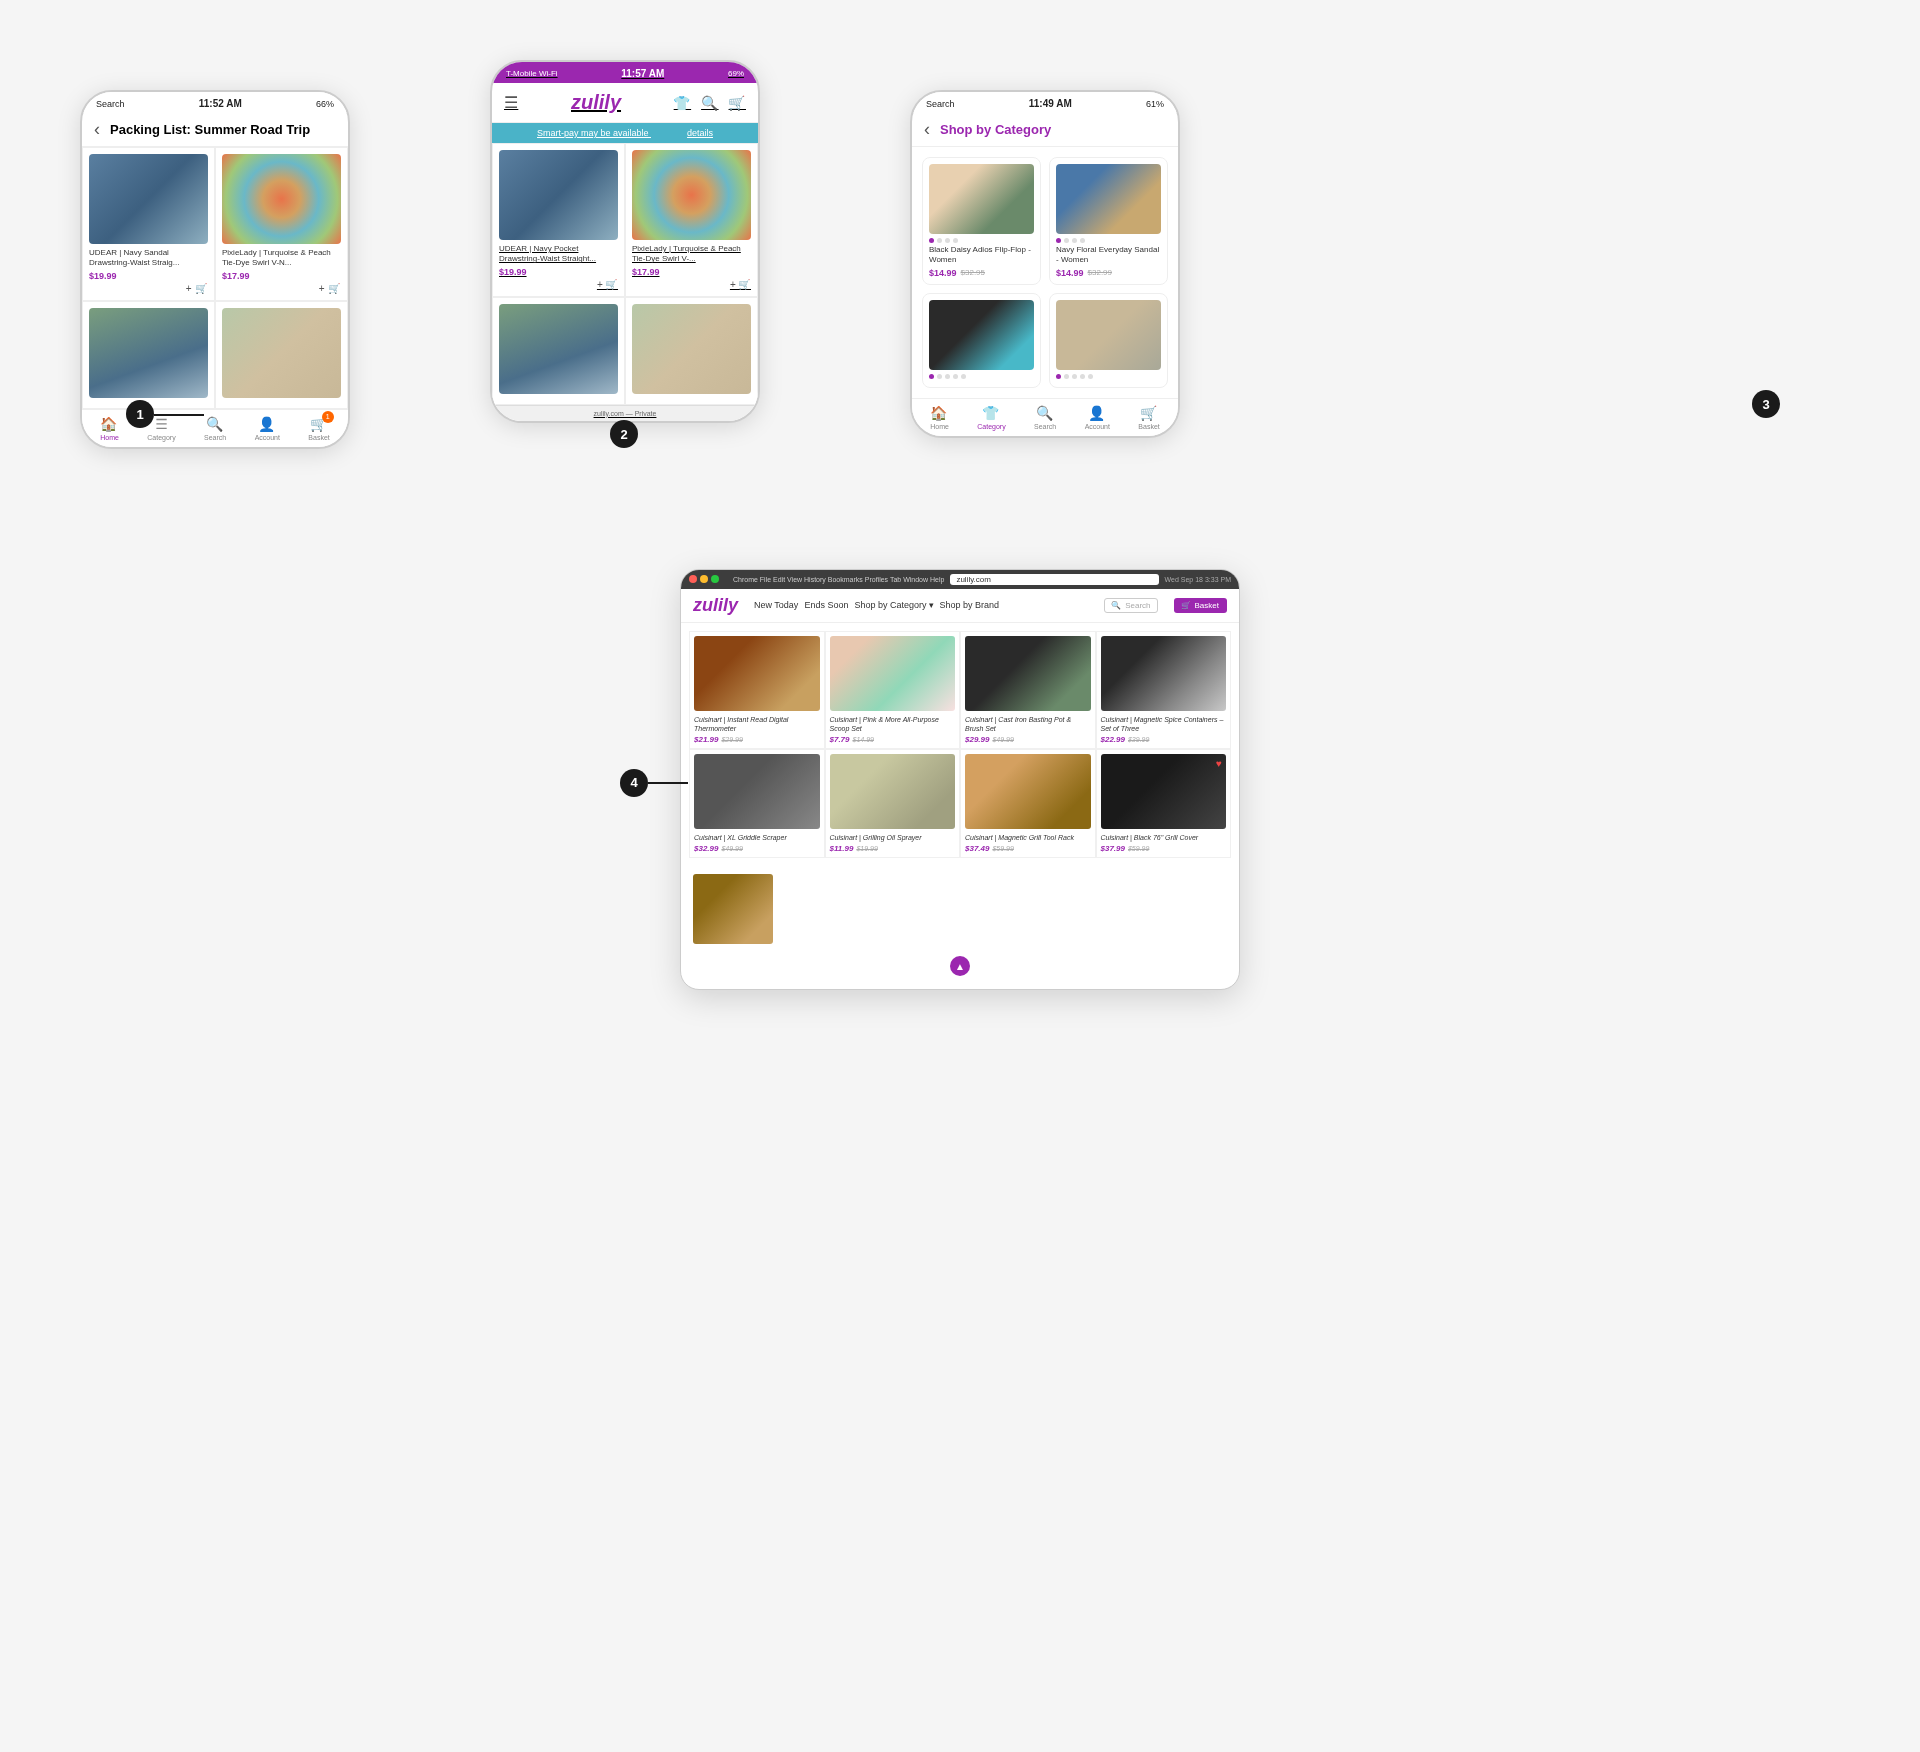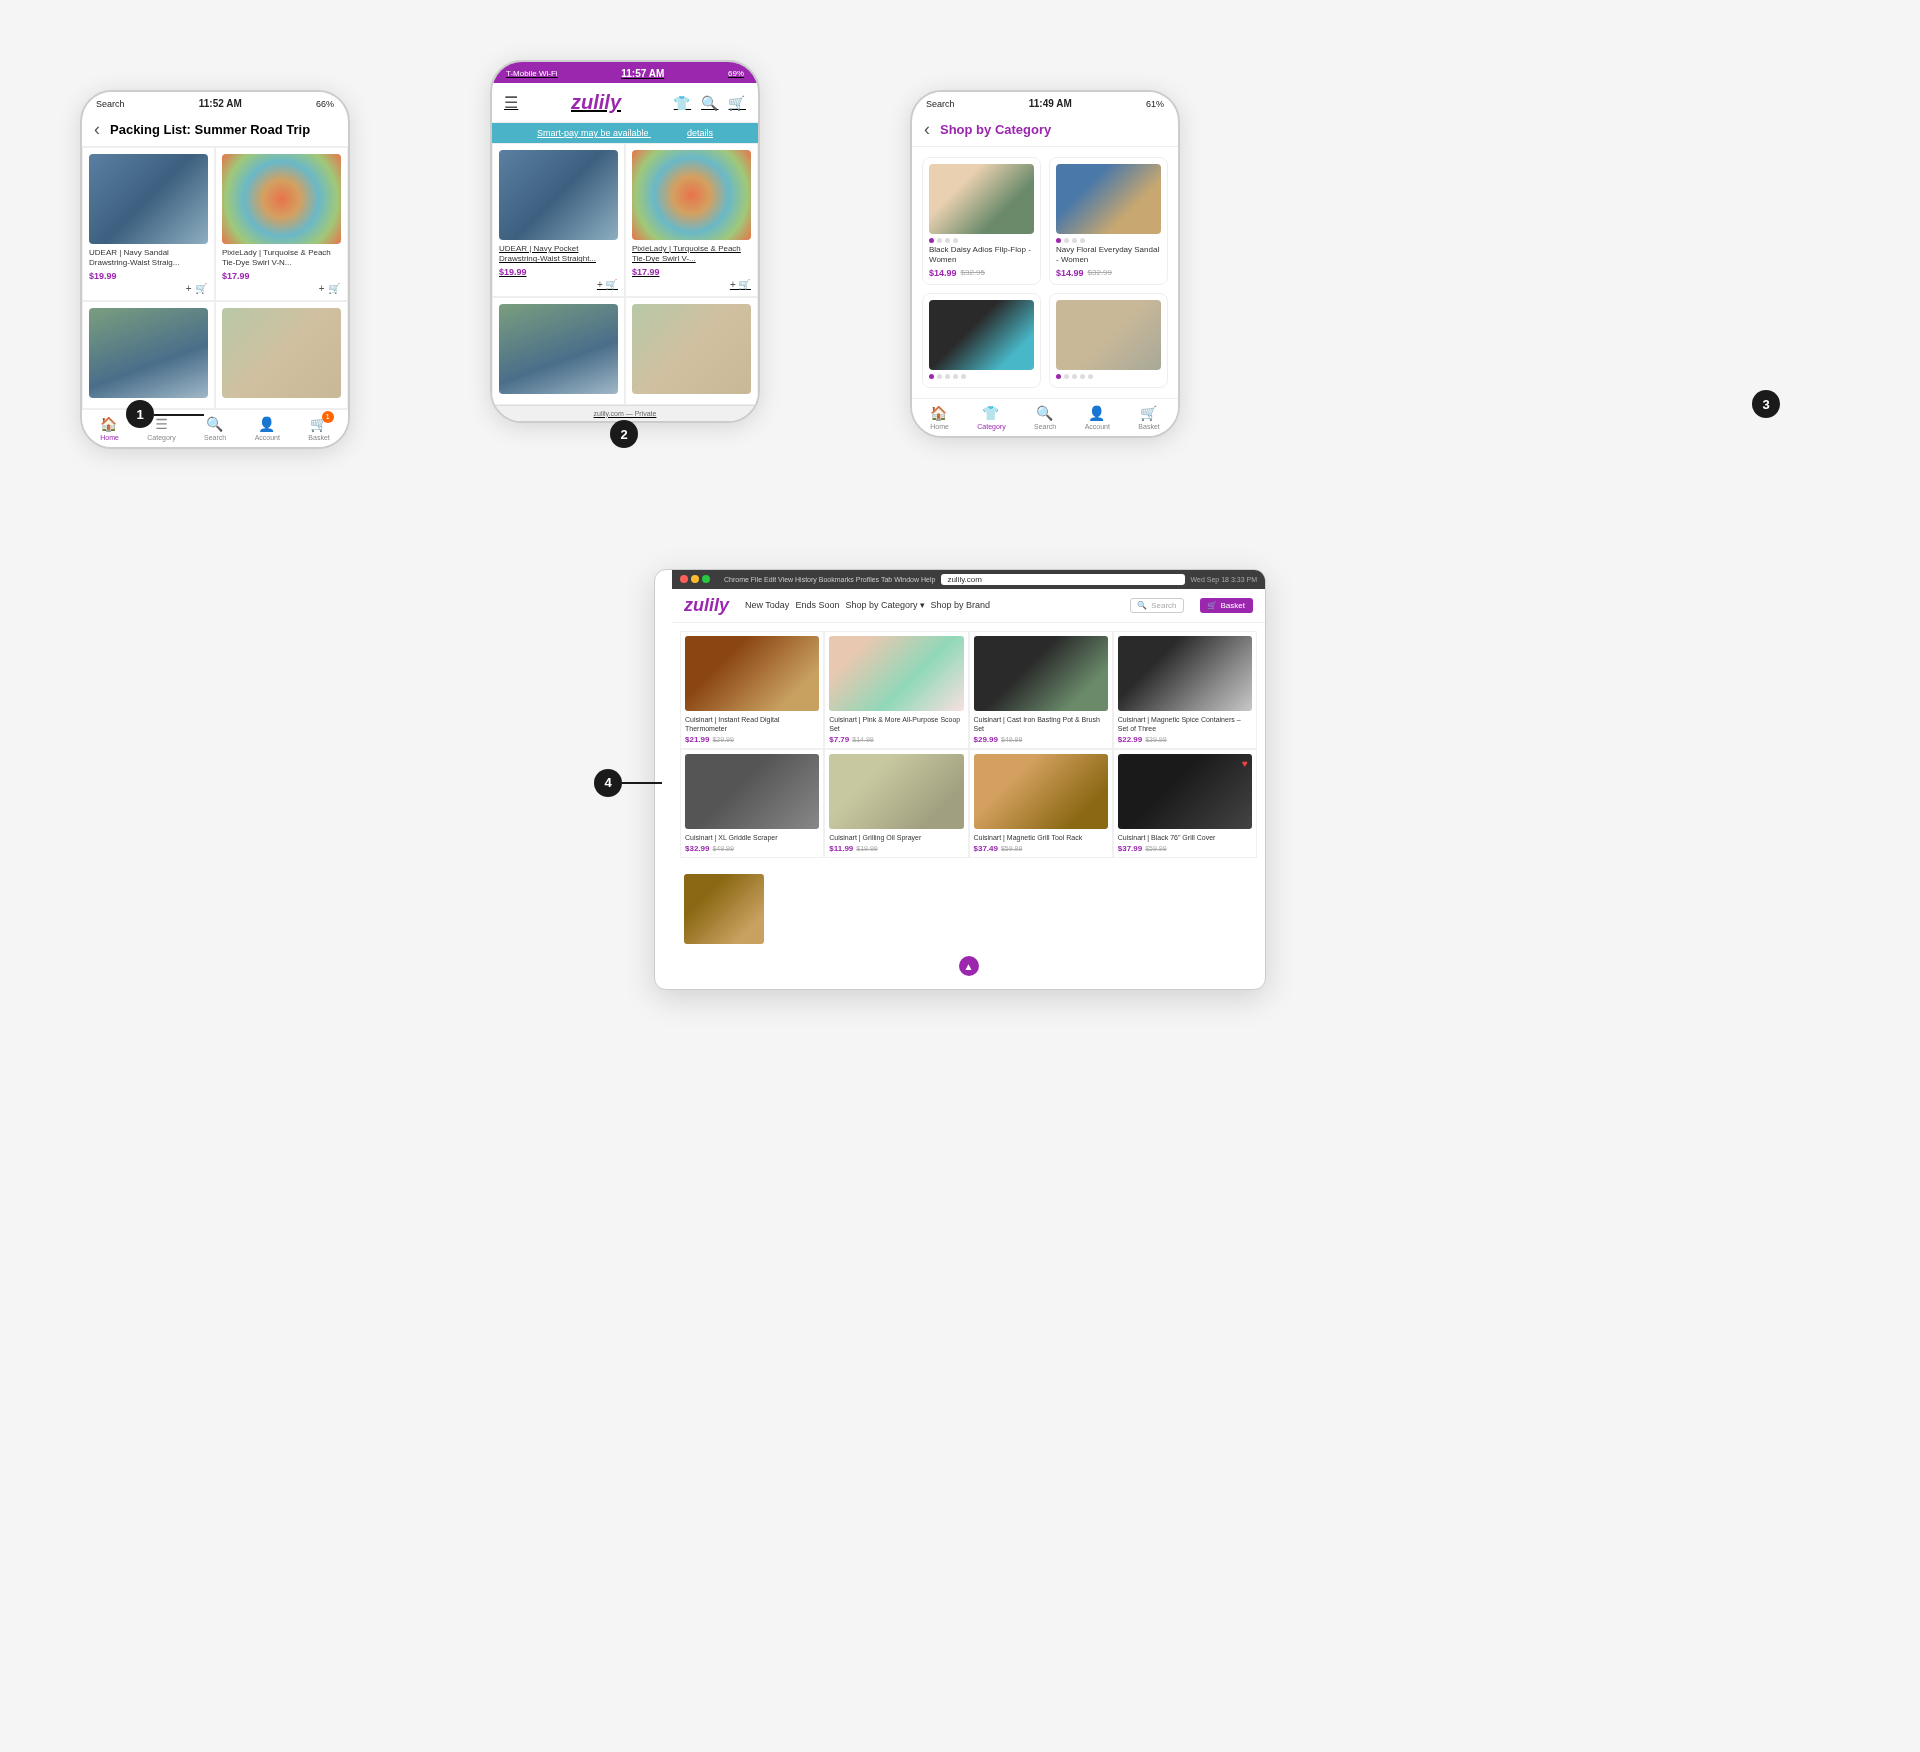--- a/index.html
+++ b/index.html
@@ -278,27 +278,26 @@
     }
 
     
     .desktop-section {
       display: flex;
       justify-content: center;
       margin-top: 40px;
       position: relative;
     }
     .browser-window {
-      width: 612px;
-      border-radius: 12px;
+      width: 560px;
+      border-radius: 19px;
       border: 1.5px solid #ccc;
       box-shadow: 0 8px 32px rgba(0,0,0,0.15);
       overflow: hidden;
       background: #fff;
-      padding-left: 17px;
     }
     .browser-chrome-bar {
       background: #3d3d3d;
       padding: 4px 8px;
       display: flex;
       align-items: center;
       gap: 6px;
       font-size: 8px;
       color: #ccc;
     }
@@ -354,20 +353,21 @@
 
     .product-grid-desktop {
       display: grid;
       grid-template-columns: repeat(4, 1fr);
       gap: 0;
       padding: 8px;
     }
     .desktop-product-card {
       padding: 4px;
       border: 0.5px solid #f0f0f0;
+      font-style: italic;
     }
     .desktop-product-img {
       width: 100%;
       height: 75px;
       border-radius: 3px;
       margin-bottom: 4px;
     }
     .dp-thermometer { background: linear-gradient(135deg, #8B4513 30%, #c8a060 80%); }
     .dp-scoop { background: linear-gradient(135deg, #e8c8b0 20%, #90d8b8 60%, #f8e0e0 100%); }
     .dp-basting { background: linear-gradient(135deg, #2a2a2a 40%, #6a8a6a 80%); }

